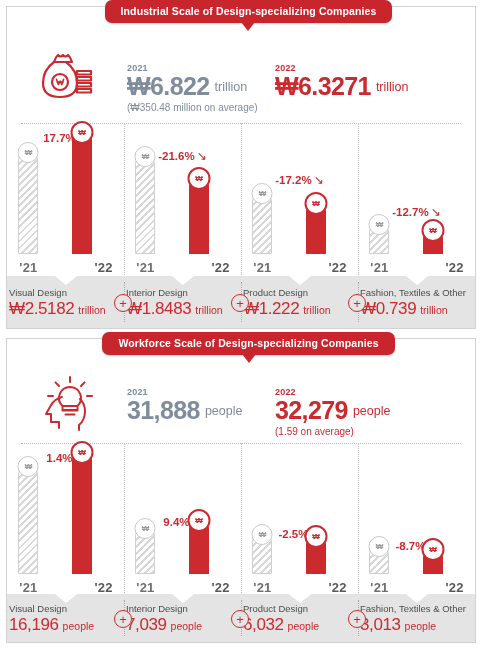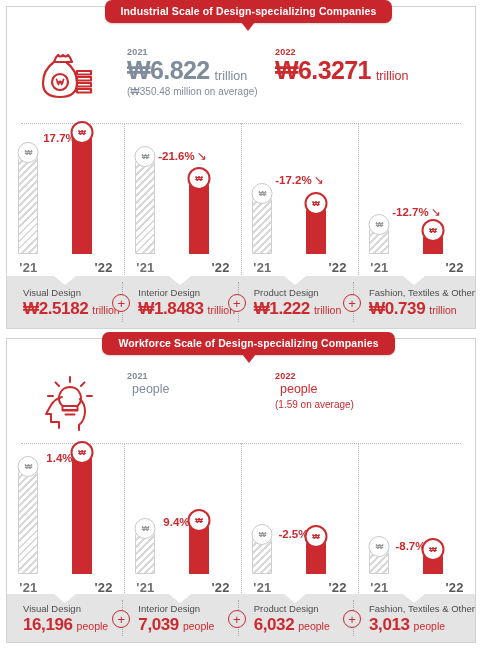--- a/index.html
+++ b/index.html
@@ -32,23 +32,23 @@
     content:"";position:absolute;left:50%;margin-left:-7px;bottom:-8px;
     width:0;height:0;border-left:7px solid transparent;border-right:7px solid transparent;
     border-top:9px solid #c8262c;
   }
 
   
   .summary{position:absolute;left:0;right:0;display:flex;align-items:flex-start;}
   #summary-industrial{top:40px;}
   #summary-workforce{top:32px;}
   .summary-icon{width:120px;display:flex;justify-content:center;padding-top:4px;}
-  .kpi{min-width:148px;}
+  .kpi{min-width:148px;margin-top:16px;}
   .kpi-year{font-size:9px;font-weight:bold;letter-spacing:.2px;margin-bottom:1px;}
-  .kpi-main{display:flex;align-items:flex-end;white-space:nowrap;}
+  .kpi-main{display:flex;align-items:center;white-space:nowrap;}
   .kpi-value{font-size:25px;font-weight:bold;letter-spacing:-.6px;line-height:1;}
   .kpi-unit{font-size:12.5px;margin-left:5px;}
   .kpi-sub{font-size:10px;margin-top:3px;white-space:nowrap;}
   .y2021 .kpi-year,.y2021 .kpi-value,.y2021 .kpi-unit,.y2021 .kpi-sub{color:#7f8c9b;}
   .y2022 .kpi-year,.y2022 .kpi-value,.y2022 .kpi-unit,.y2022 .kpi-sub{color:#cb2a2f;}
 
   
   .chart{position:absolute;left:0;right:0;display:flex;}
   #chart-industrial{top:116px;height:152px;}
   #chart-workforce{top:104px;height:152px;}
@@ -94,34 +94,34 @@
   .tick-22{color:#585858;margin-left:43px;}
 
   
   .footer{
     position:absolute;left:0;right:0;bottom:0;height:52px;
     background:#e4e4e4;display:flex;
   }
   #footer-workforce{height:48px;}
   .fcell{
     position:relative;flex:1;display:flex;align-items:center;
-    padding-left:16px;box-sizing:border-box;
+    padding-left:2px;box-sizing:border-box;
   }
   .fcell + .fcell:before{
     content:"";position:absolute;left:0;top:6px;bottom:6px;
     border-left:1px dotted #a9a9a9;
   }
   .notch{
     position:absolute;left:50%;top:0;transform:translateX(-50%);
     width:0;height:0;border-left:11px solid transparent;border-right:11px solid transparent;
     border-top:9px solid #ffffff;
   }
   .fcat{font-size:9.5px;color:#4c4c4c;margin-bottom:2px;white-space:nowrap;}
   .fval{display:flex;align-items:baseline;white-space:nowrap;}
-  .fnum{font-size:17px;font-weight:bold;color:#cb2a2f;letter-spacing:-.4px;line-height:1;}
+  .fnum{font-size:17px;font-weight:normal;color:#cb2a2f;letter-spacing:-.4px;line-height:1;}
   .funit{font-size:10.5px;color:#cb2a2f;margin-left:4px;}
   .plus{
     position:absolute;right:-8px;top:50%;margin-top:-8px;
     width:16px;height:16px;border-radius:50%;
     border:1.3px solid #cb2a2f;color:#cb2a2f;
     display:flex;align-items:center;justify-content:center;
     font-size:13px;line-height:1;background:#e4e4e4;z-index:3;
   }
 </style>
 </head>
@@ -309,26 +309,28 @@
             <path d="M30 12 a11 11 0 0 0 -7.5 19 v4.5 h15 V31 A11 11 0 0 0 30 12 z"></path>
             <path d="M23 31 h14 M23 35 h14 M25.5 39.5 h9"></path>
             <path d="M22 22 q-8 2 -11.5 9 L6 39 h5 v8 h8 v6"></path>
             <path d="M40 24 q5 5 5 12 q0 9 -6 14 v5"></path>
           </g>
         </svg>
       </div>
       <div class="kpi y2021">
         <div class="kpi-year">2021</div>
         <div class="kpi-main">
+          <span class="kpi-value">31,888</span>
           <span class="kpi-unit">people</span>
         </div>
       </div>
       <div class="kpi y2022">
         <div class="kpi-year">2022</div>
         <div class="kpi-main">
+          <span class="kpi-value">32,279</span>
           <span class="kpi-unit">people</span>
         </div>
         <div class="kpi-sub">(1.59 on average)</div>
       </div>
     </div>
 
     <div class="chart" id="chart-workforce">
       <div class="grid-top"></div>
 
       <div class="group">

